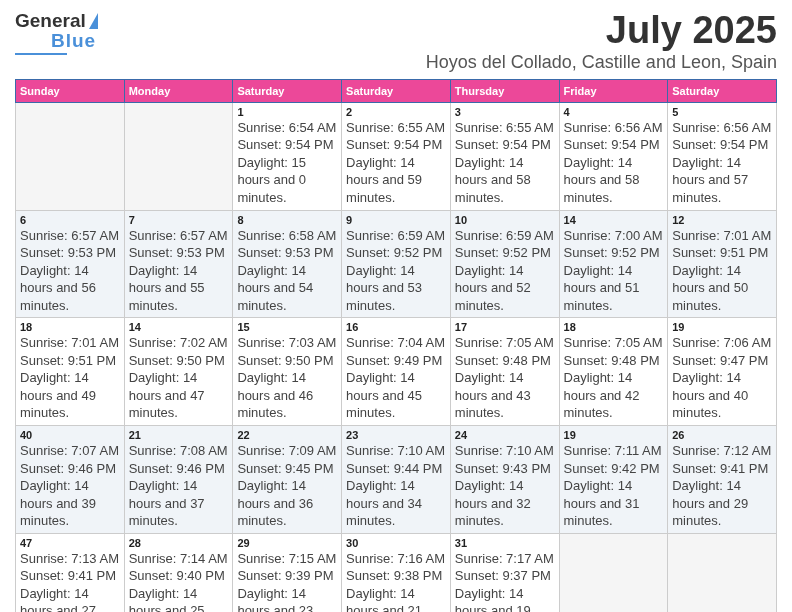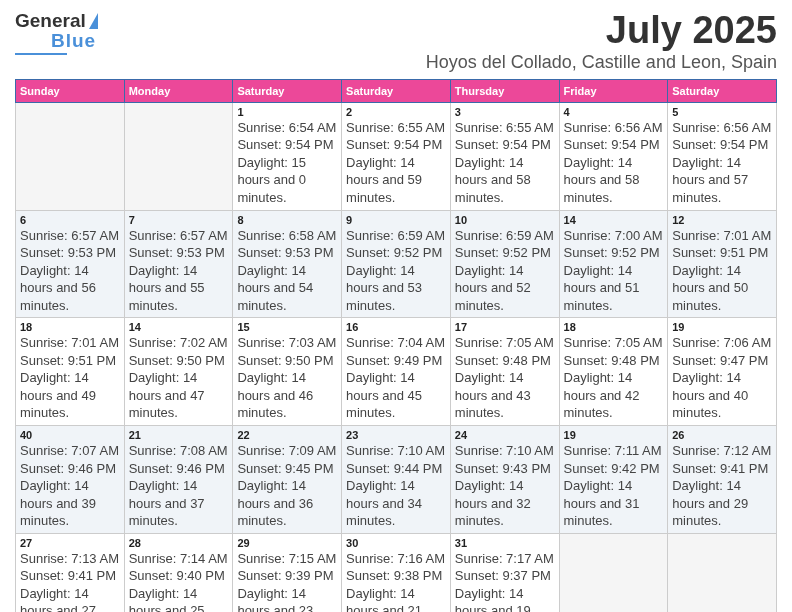--- a/index.html
+++ b/index.html
@@ -225,21 +225,21 @@
             <span class="day-num">19</span>
             <div class="day-info">Sunrise: 7:11 AM<br>Sunset: 9:42 PM<br>Daylight: 14 hours and 31 minutes.</div>
           </td>
           <td>
             <span class="day-num">26</span>
             <div class="day-info">Sunrise: 7:12 AM<br>Sunset: 9:41 PM<br>Daylight: 14 hours and 29 minutes.</div>
           </td>
         </tr>
         <tr>
           <td>
-            <span class="day-num">27</span>
+            <span class="day-num">47</span>
             <div class="day-info">Sunrise: 7:13 AM<br>Sunset: 9:41 PM<br>Daylight: 14 hours and 27 minutes.</div>
           </td>
           <td>
             <span class="day-num">28</span>
             <div class="day-info">Sunrise: 7:14 AM<br>Sunset: 9:40 PM<br>Daylight: 14 hours and 25 minutes.</div>
           </td>
           <td>
             <span class="day-num">29</span>
             <div class="day-info">Sunrise: 7:15 AM<br>Sunset: 9:39 PM<br>Daylight: 14 hours and 23 minutes.</div>
           </td>

